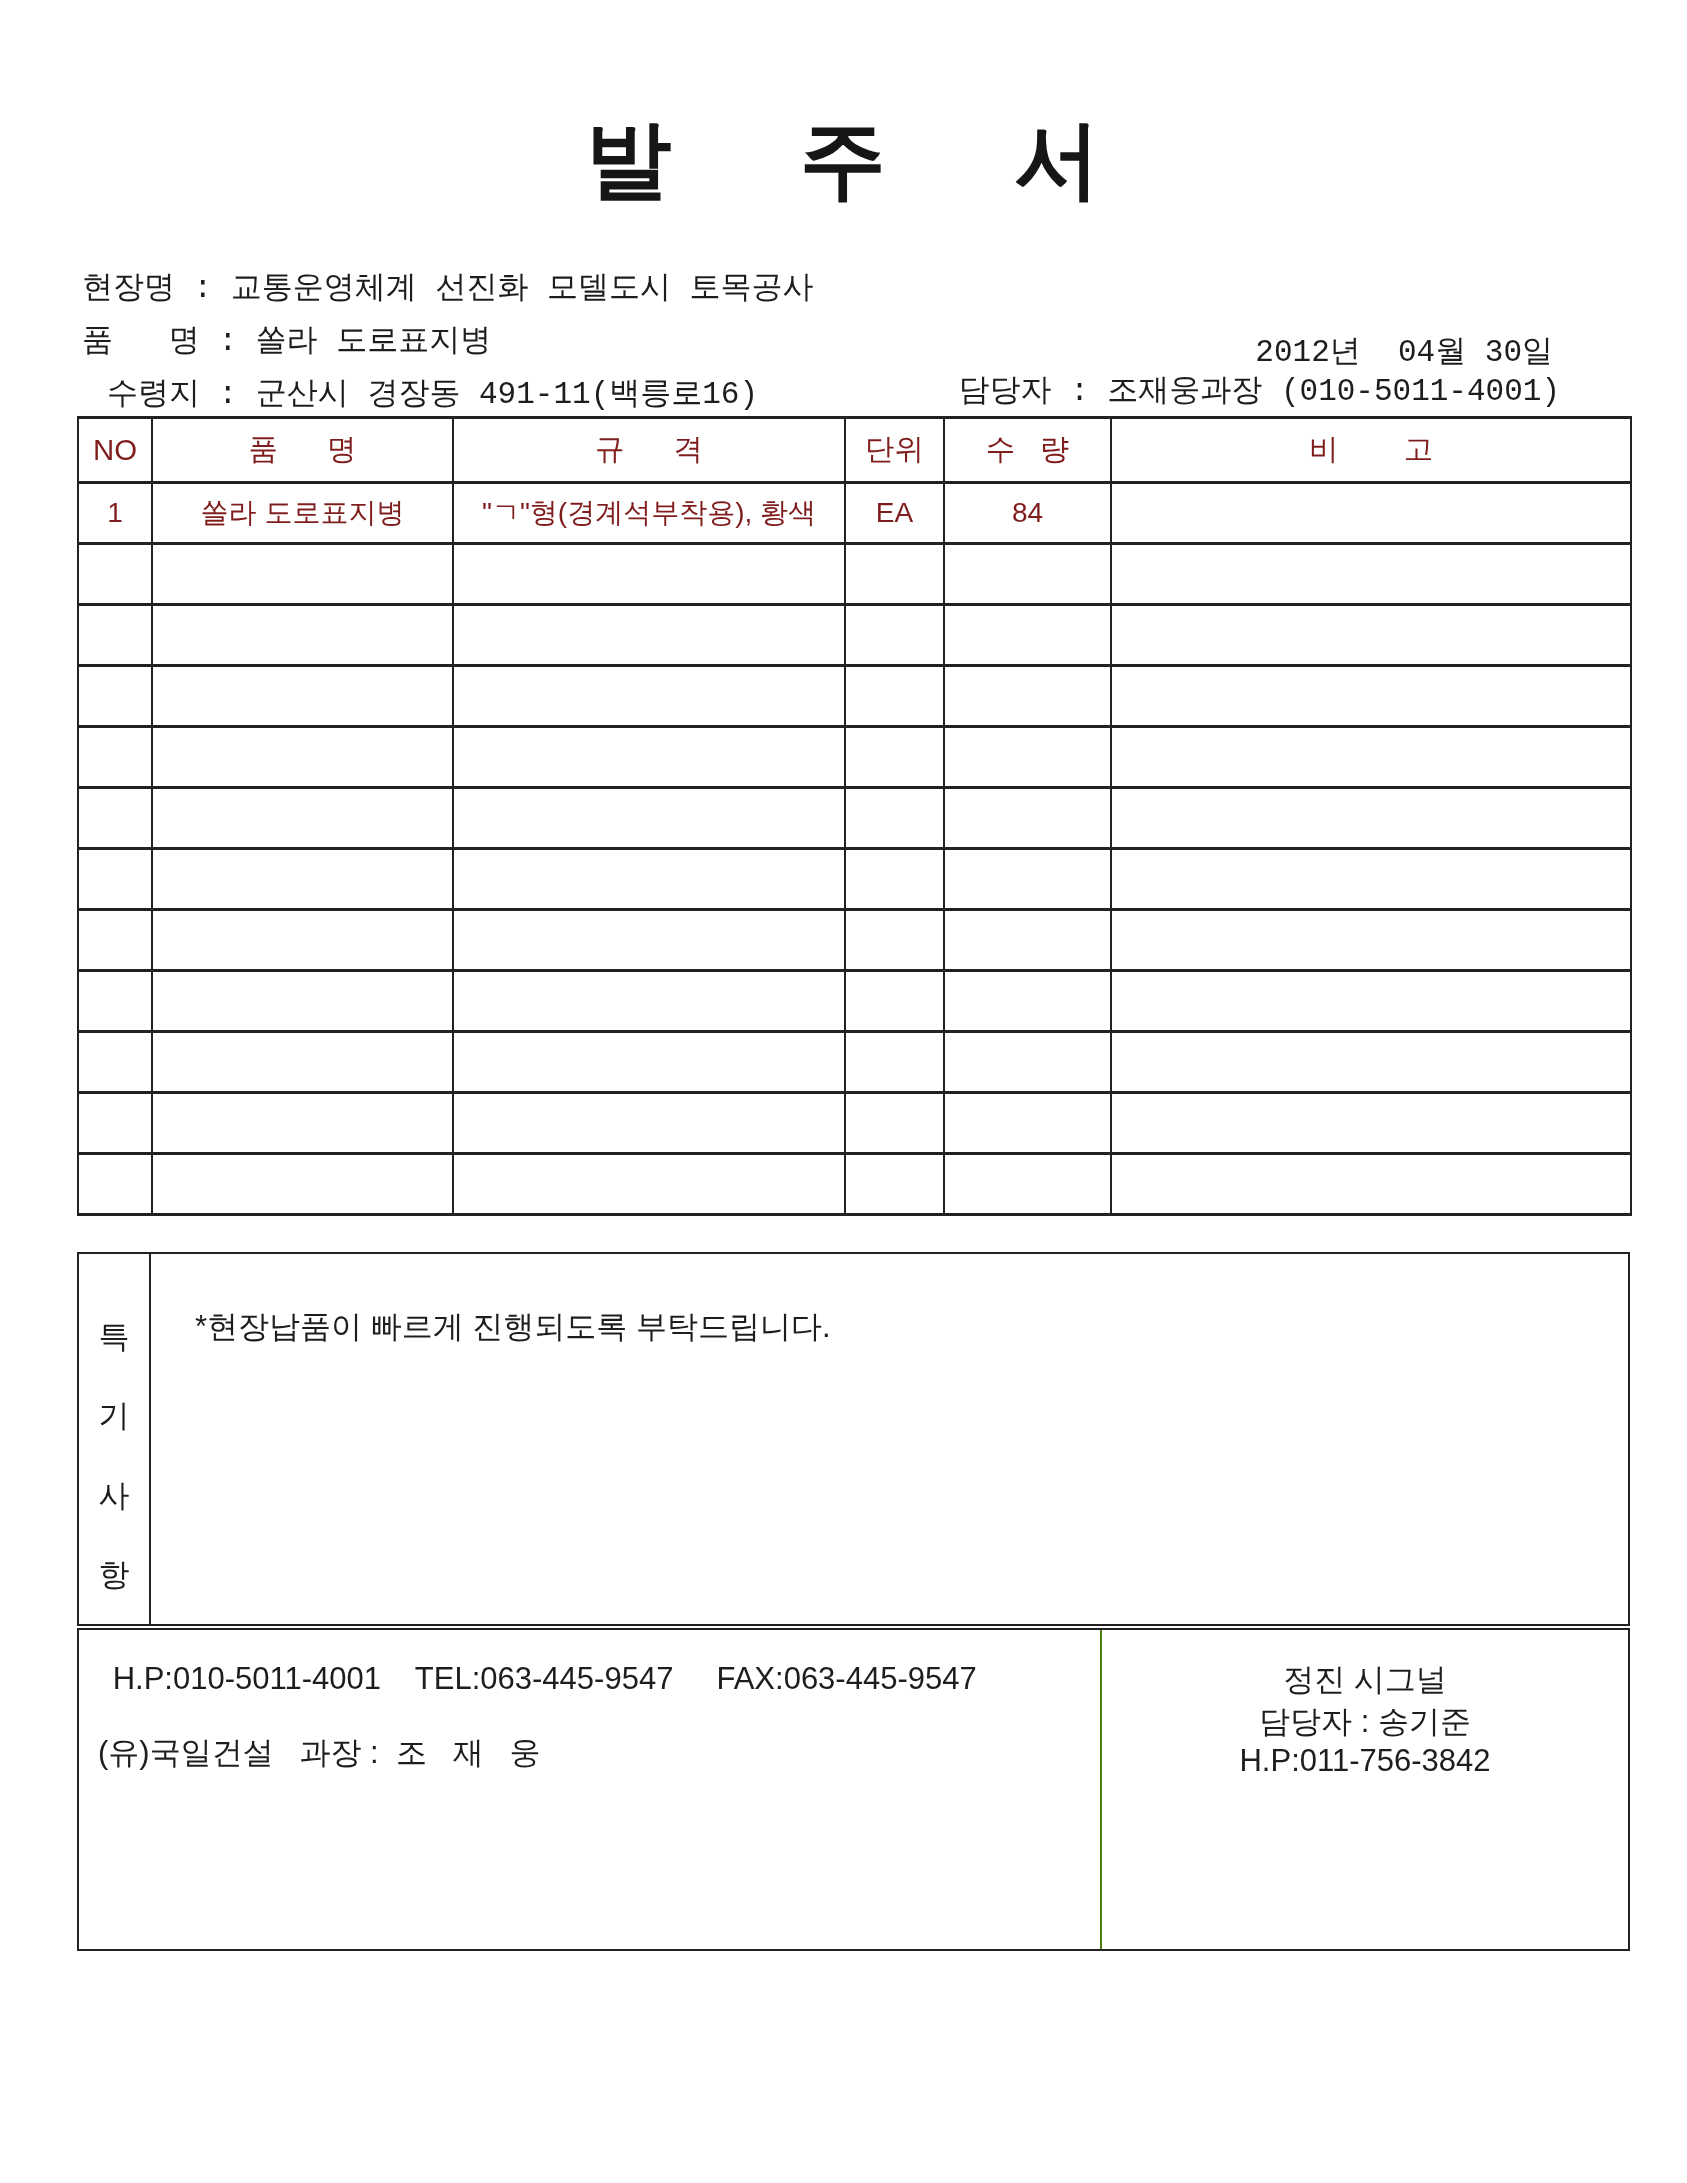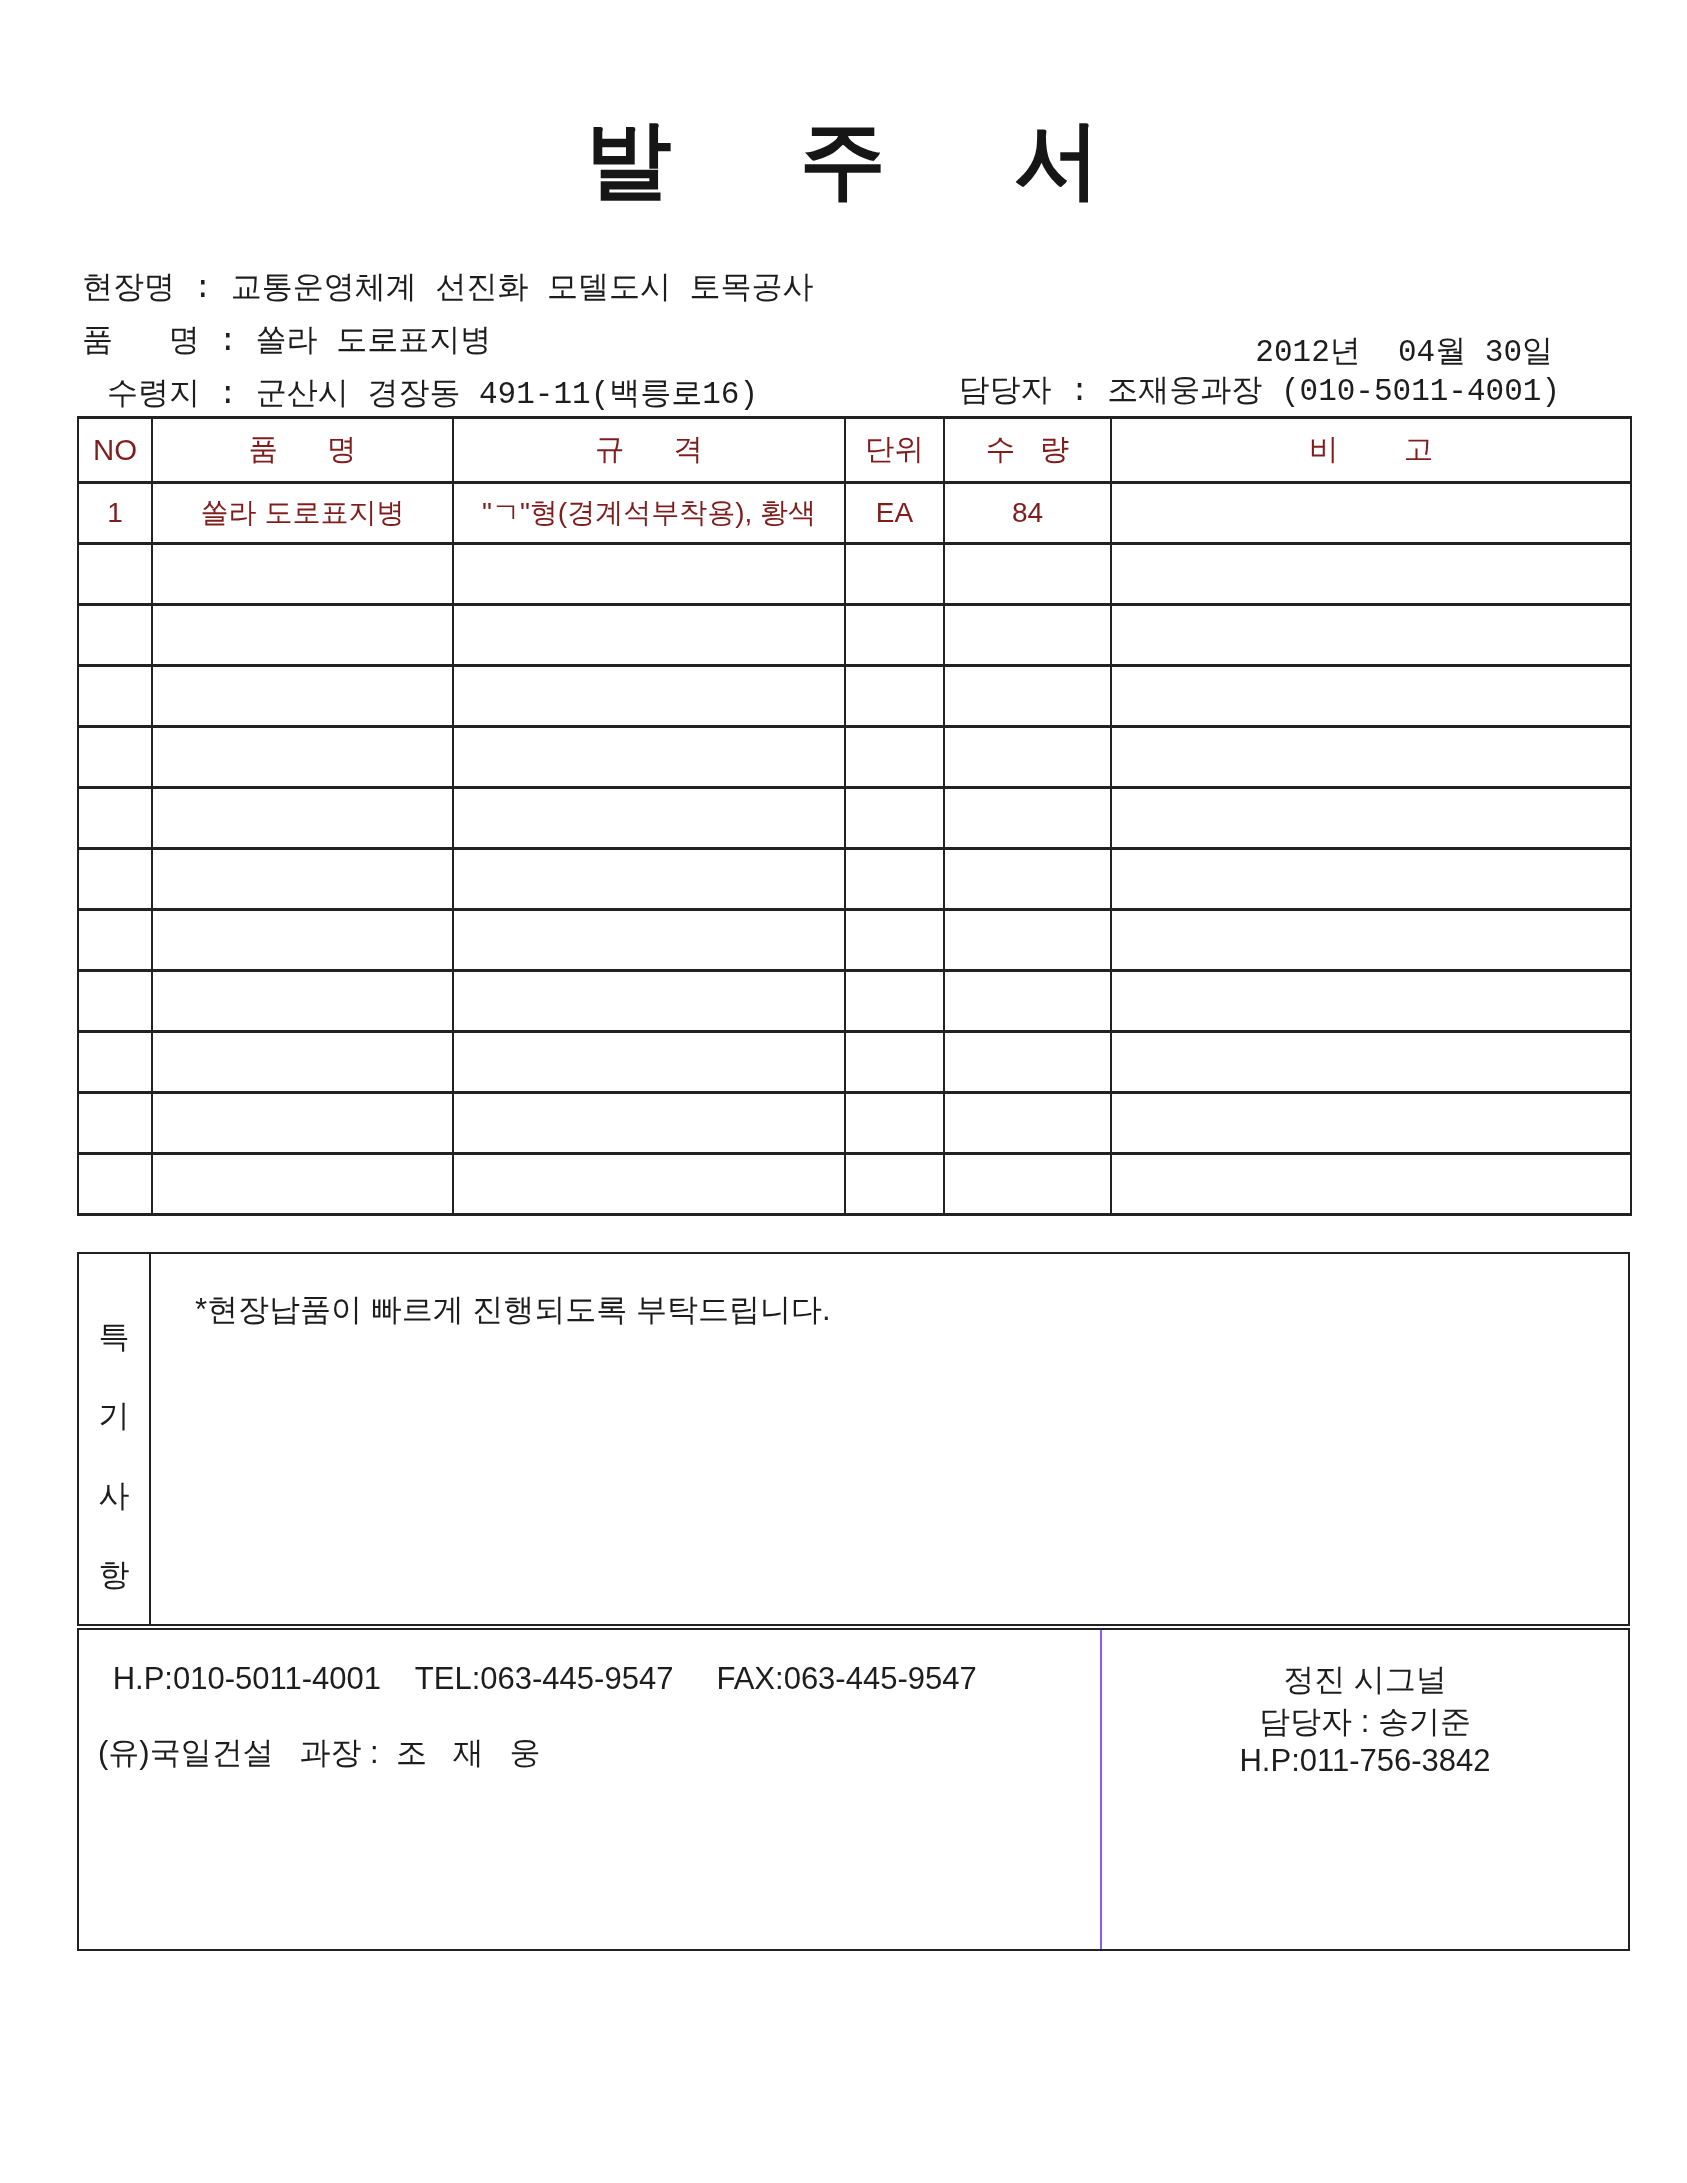--- a/index.html
+++ b/index.html
@@ -98,40 +98,40 @@
     flex-direction: column;
     align-items: center;
     justify-content: space-between;
     padding: 62px 0 28px 0;
     box-sizing: border-box;
     font-size: 31px;
     color: #1d1d1d;
   }
   .special-content {
     flex: 1;
-    padding: 35px 27px 0 44px;
+    padding: 52px 27px 0 44px;
     font-size: 31px;
     color: #1d1d1d;
     white-space: pre;
     border-radius: 9px;
   }
 
   
   .footer-box {
     position: absolute;
     left: 77px;
     top: 1628px;
     width: 1549px;
     height: 319px;
     border: 2.7px solid #222222;
     display: flex;
   }
   .footer-left {
     width: 1023px;
-    border-right: 2px solid #8b5cf6;
+    border-right: 2px solid #4d7c0f;
     box-sizing: border-box;
     padding: 31px 0 0 19px;
     font-size: 31px;
     color: #1d1d1d;
   }
   .footer-left .contacts-line { white-space: pre; padding-left: 14.7px; }
   .footer-left .company-line  { white-space: pre; margin-top: 35px; }
   .footer-right {
     flex: 1;
     display: flex;

